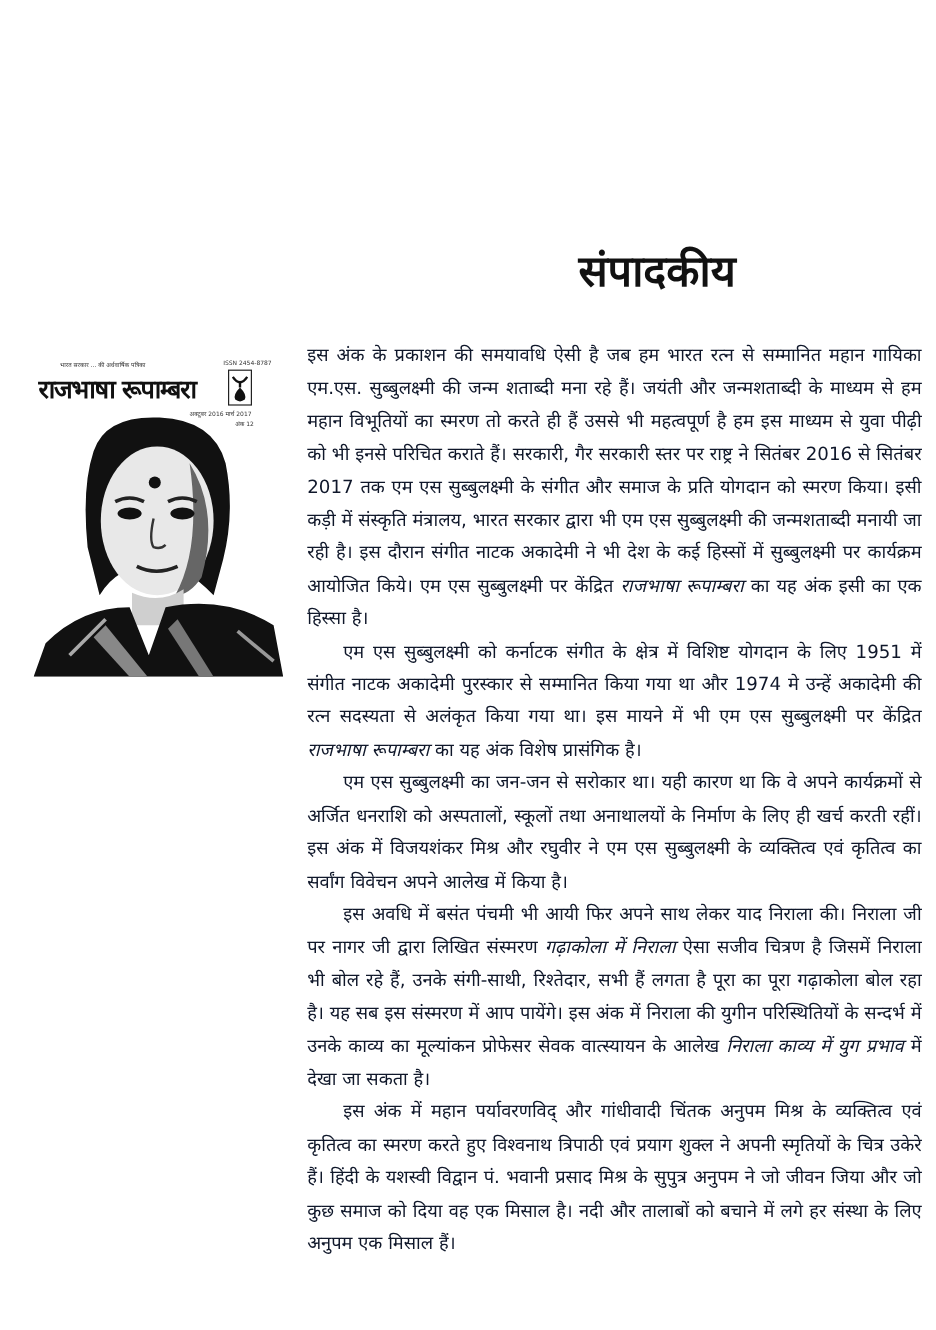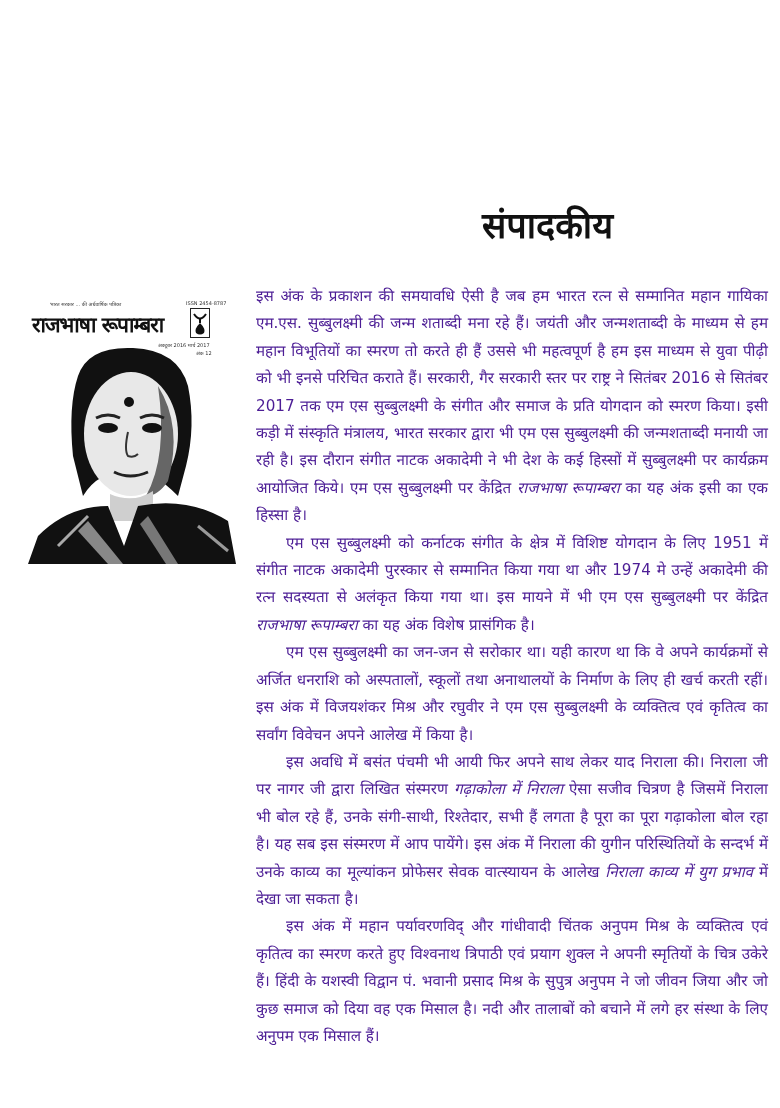--- a/index.html
+++ b/index.html
@@ -11,21 +11,21 @@
   .cover-tagline { position: absolute; left: 22px; top: 3px; font-size: 5px; color: #333; white-space: nowrap; }
   .cover-masthead { position: absolute; left: 4px; top: 12px; font-size: 21px; font-weight: bold;
                     color: #111; white-space: nowrap; letter-spacing: -1px; }
   .cover-issn { position: absolute; left: 158px; top: 2px; font-size: 5px; color: #333; white-space: nowrap; }
   .cover-emblem { position: absolute; left: 162px; top: 10px; width: 18px; height: 28px; border: 1px solid #222;
                   background: #fff; }
   .cover-date { position: absolute; left: 130px; top: 44px; font-size: 5px; color: #333; white-space: nowrap; }
   .cover-issue { position: absolute; left: 168px; top: 52px; font-size: 5px; color: #333; white-space: nowrap; }
   .cover-photo { position: absolute; left: 0; top: 48px; width: 208px; height: 218px; }
   .body-text { position: absolute; left: 256px; top: 283px; width: 512px; font-size: 15.2px;
-               line-height: 27.4px; color: #4c1d95; text-align: justify; }
+               line-height: 27.4px; color: #0f172a; text-align: justify; }
   .body-text p { margin: 0; text-indent: 30px; }
   .body-text p.first { text-indent: 0; }
   .it { font-style: italic; }
 </style>
 </head>
 <body>
 
 <div class="title">संपादकीय</div>
 
 <div class="cover">

